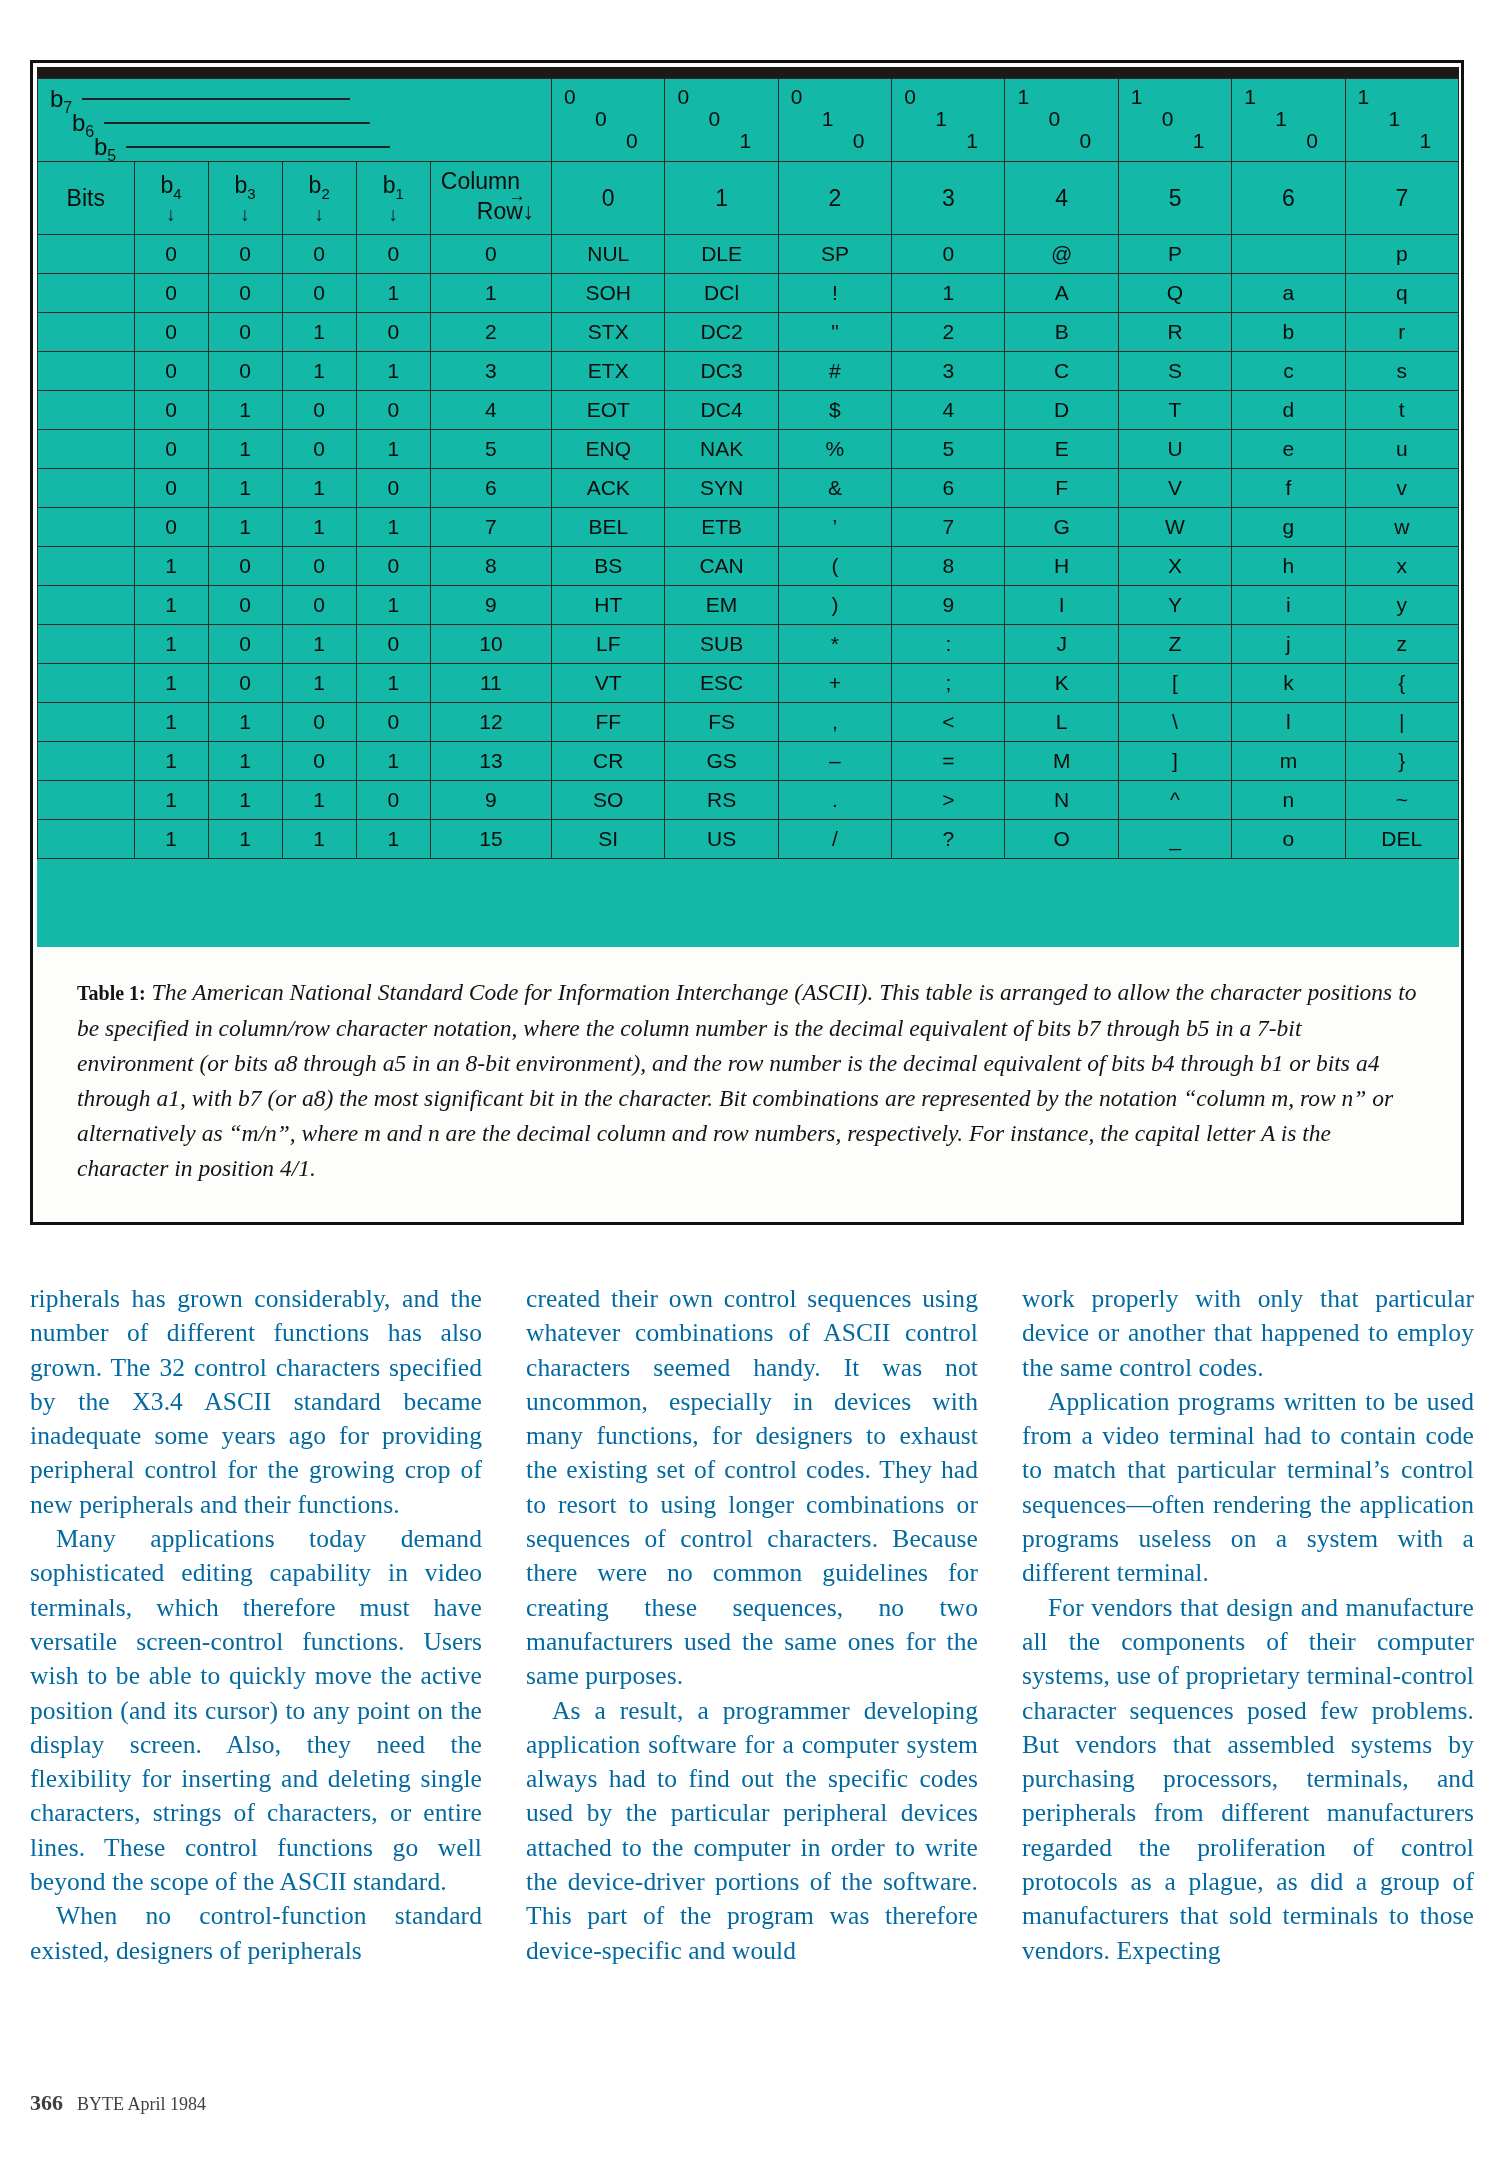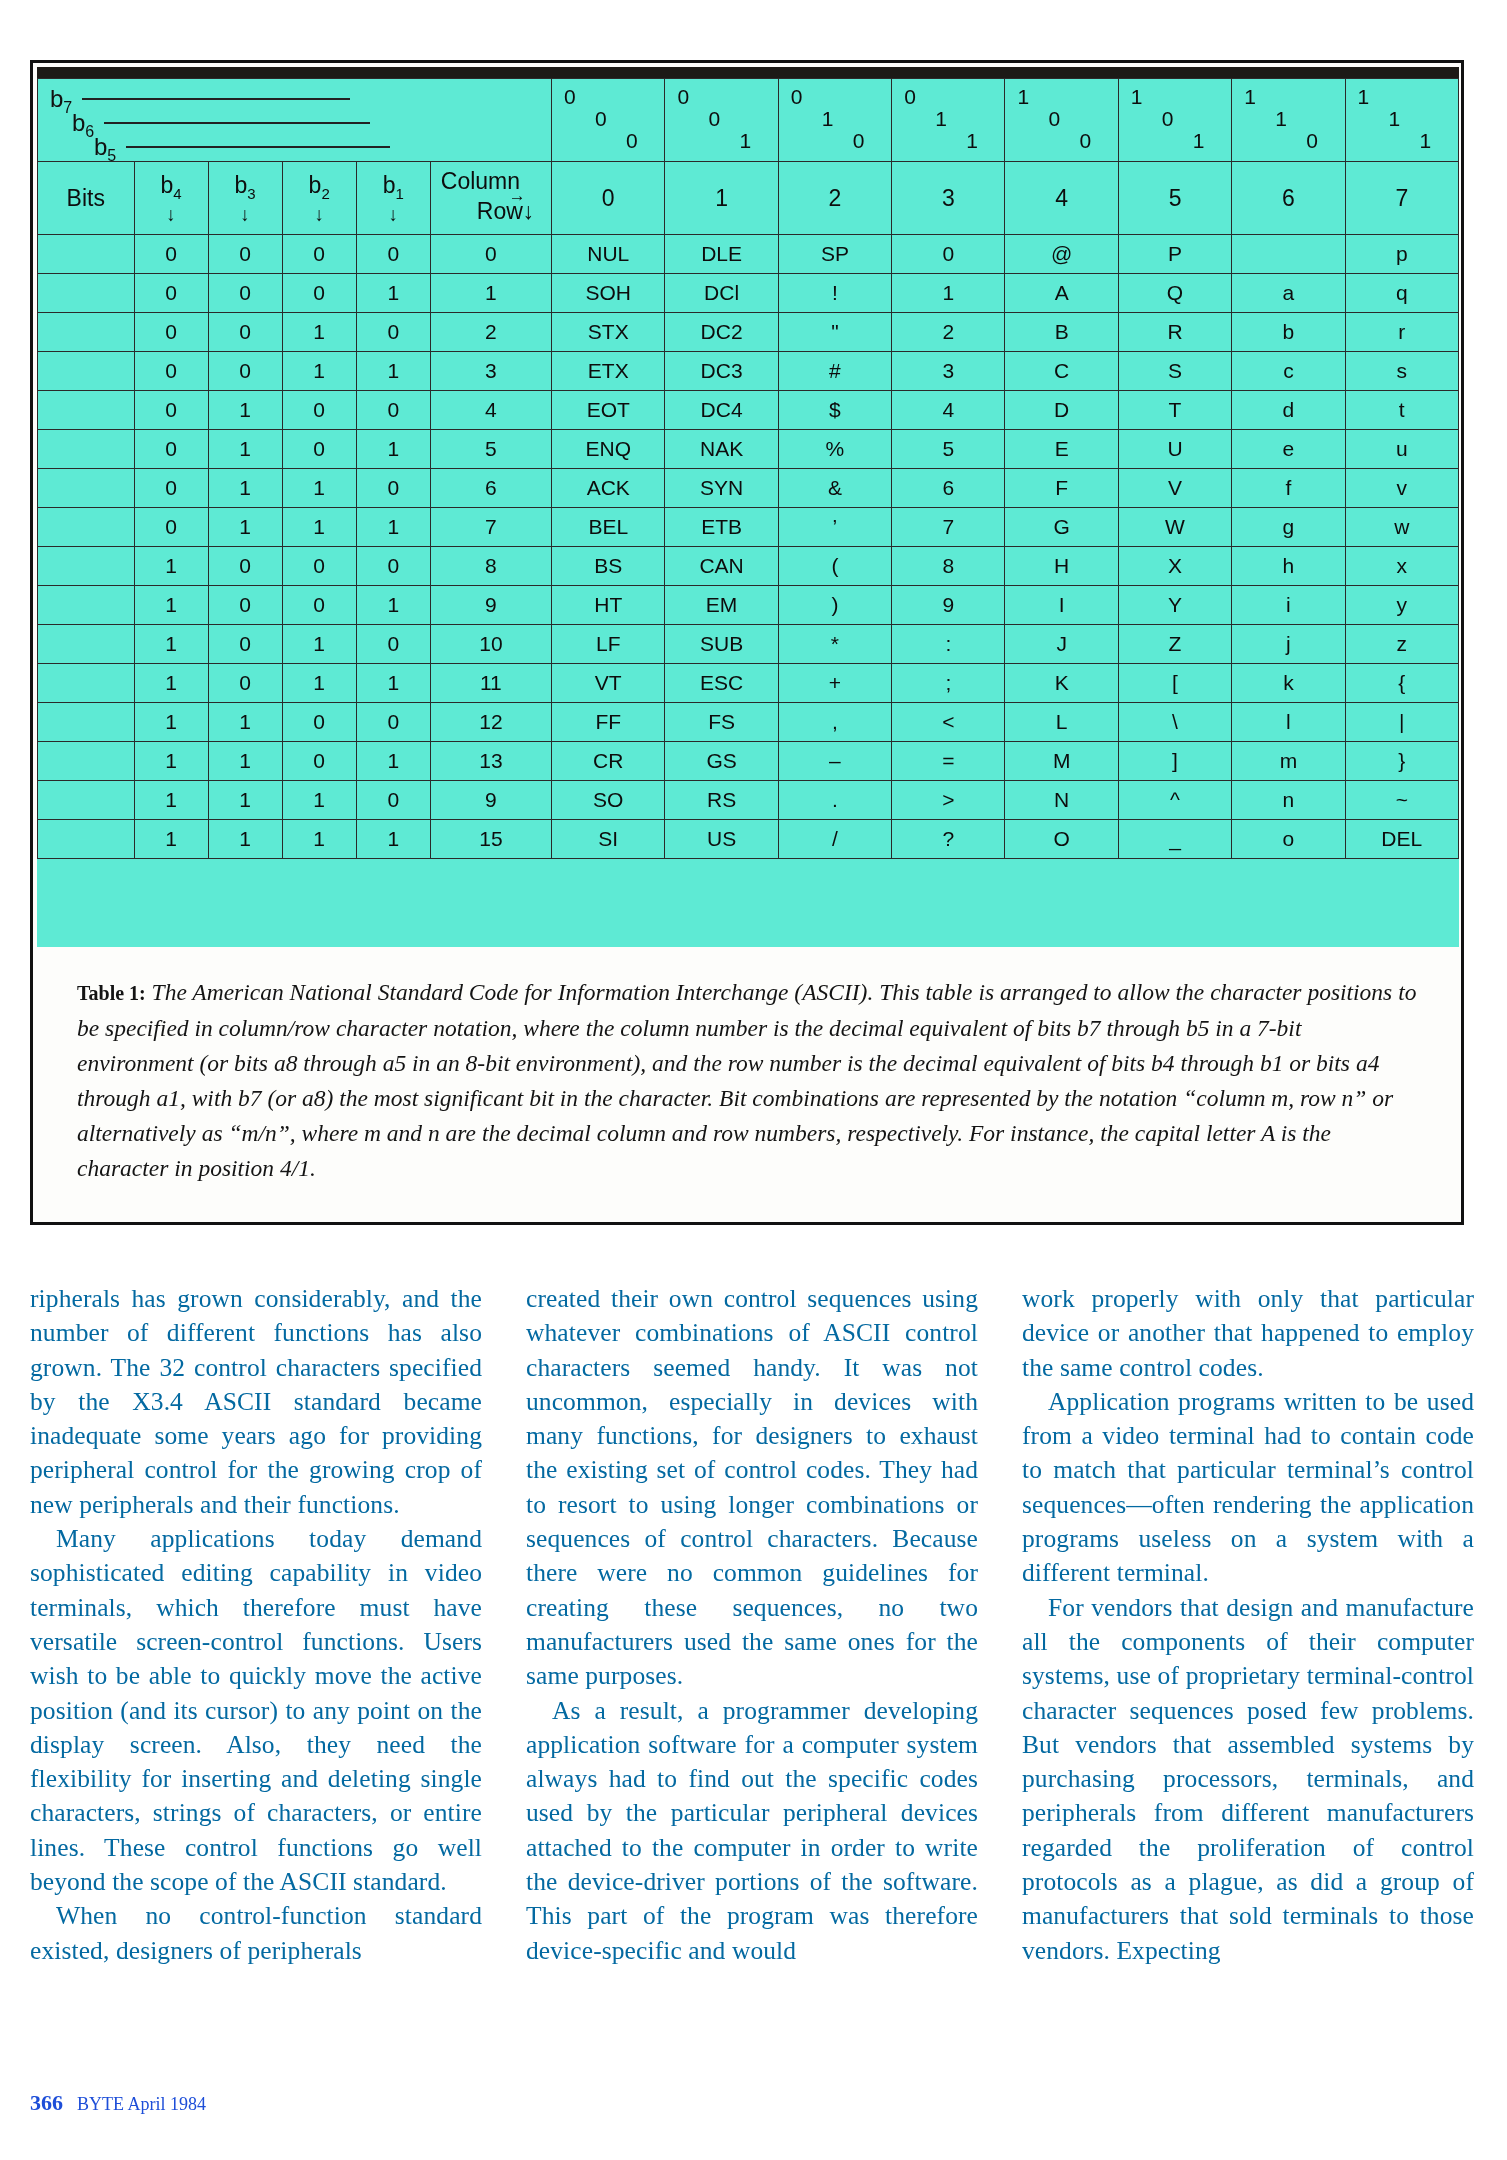--- a/index.html
+++ b/index.html
@@ -26,21 +26,21 @@
     border: 3px solid #111;
     box-sizing: border-box;
     background: #fdfdfb;
   }
   #table-wrap {
     position: absolute;
     left: 4px;
     top: 4px;
     width: 1422px;
     height: 880px;
-    background: #5eead4;
+    background: #14b8a6;
   }
   #table-topbar {
     position: absolute;
     left: 0; top: 0;
     width: 1422px;
     height: 11px;
     background: #1c1a16;
   }
 
   table.ascii {
@@ -207,21 +207,21 @@
   }
   .bodycol p { margin: 0; }
   .bodycol p + p { text-indent: 26px; }
 
   
   #footer {
     position: absolute;
     left: 30px;
     top: 2090px;
     font-family: "Liberation Serif", serif;
-    color: #1d4ed8;
+    color: #404040;
     display: flex;
     align-items: baseline;
     gap: 14px;
   }
   #footer .pg {
     font-weight: bold;
     font-size: 22px;
   }
   #footer .mag {
     font-size: 18px;

